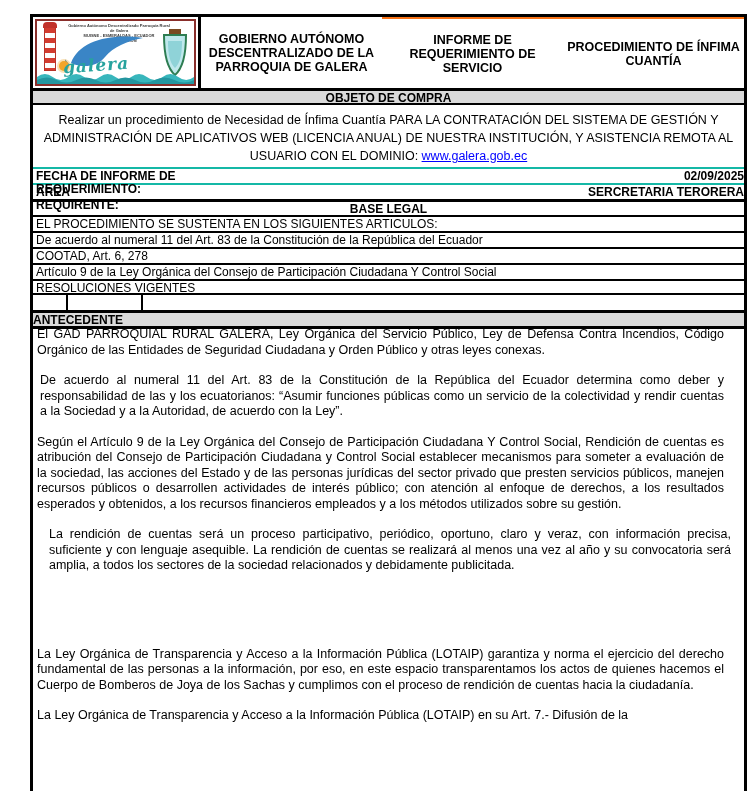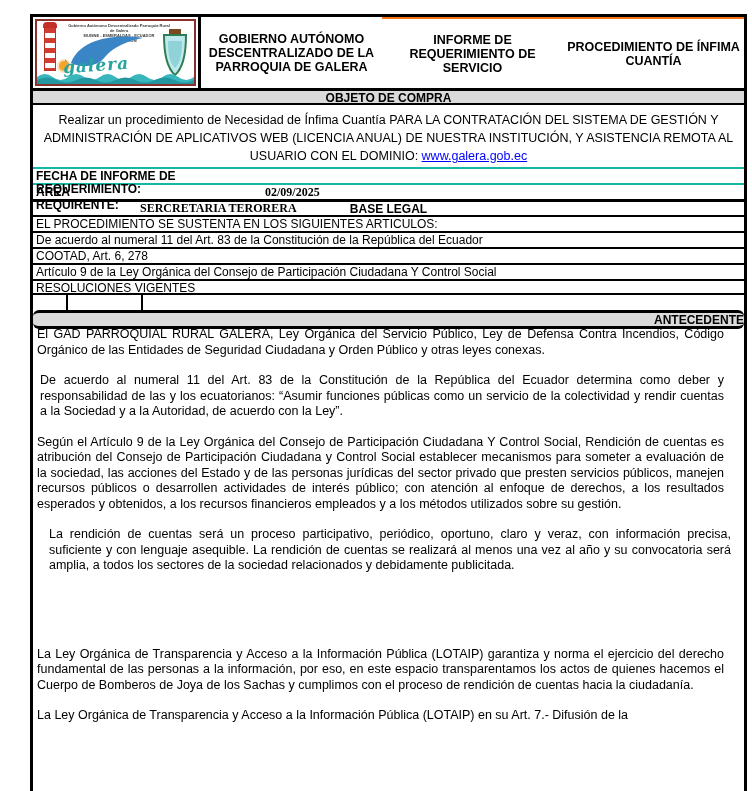--- a/index.html
+++ b/index.html
@@ -29,28 +29,28 @@
   .waves { position:absolute; left:0; bottom:0; width:100%; height:14px; }
   .titles { flex:1; display:flex; flex-direction:row; }
   .title-row { flex:1; display:flex; align-items:center; justify-content:center;
                font-weight:bold; font-size:12.5px; text-align:center; }
   .title-row + .title-row { border-top:2px solid #f97316; }
 
   
   .r-sec { border-top:3px solid #000; border-bottom:2px solid #000; height:17px; background:#DADADA;
            font-weight:bold; font-size:12px; text-align:center; line-height:15px; }
   .r-ante { border-top:3px solid #000; border-bottom:3px solid #000; height:19px; background:#DADADA;
-           font-weight:bold; font-size:12px; text-align:right; line-height:14px;border-radius:6px; }
+           font-weight:bold; font-size:12px; text-align:left; line-height:14px; }
 
   .r-objeto { height:62px; text-align:center; font-size:12.5px; line-height:18px; padding:6px 8px 0 8px; }
   .r-objeto a { color:#0000FF; text-decoration:underline; }
 
   .kv { border-top:2px solid #14b8a6; height:16px; display:flex; font-weight:bold; font-size:12px; line-height:13px; }
   .kv .lab { padding-left:3px; padding-top:1px; }
-  .kv .val { flex:1; text-align:left; padding-top:17px;font-family:Liberation Serif, serif; }
+  .kv .val { flex:1; text-align:right; padding-top:1px; }
   .lab-fecha { width:232px; }
   .lab-area  { width:107px; }
 
   .r-base { border-top:3px solid #000; height:16px; font-weight:bold; font-size:12px;
             text-align:center; line-height:14px; }
   .r-line { border-top:2px solid #000; font-size:12px; line-height:13px; padding:1px 3px 0 3px; }
   .h13 { height:16px; } .h30 { height:32px; line-height:15px; } .h12 { height:14px; }
 
   .r-empty { border-top:2px solid #000; height:17px; display:flex; }
   .r-empty .c1 { width:35px; border-right:2px solid #000; }

